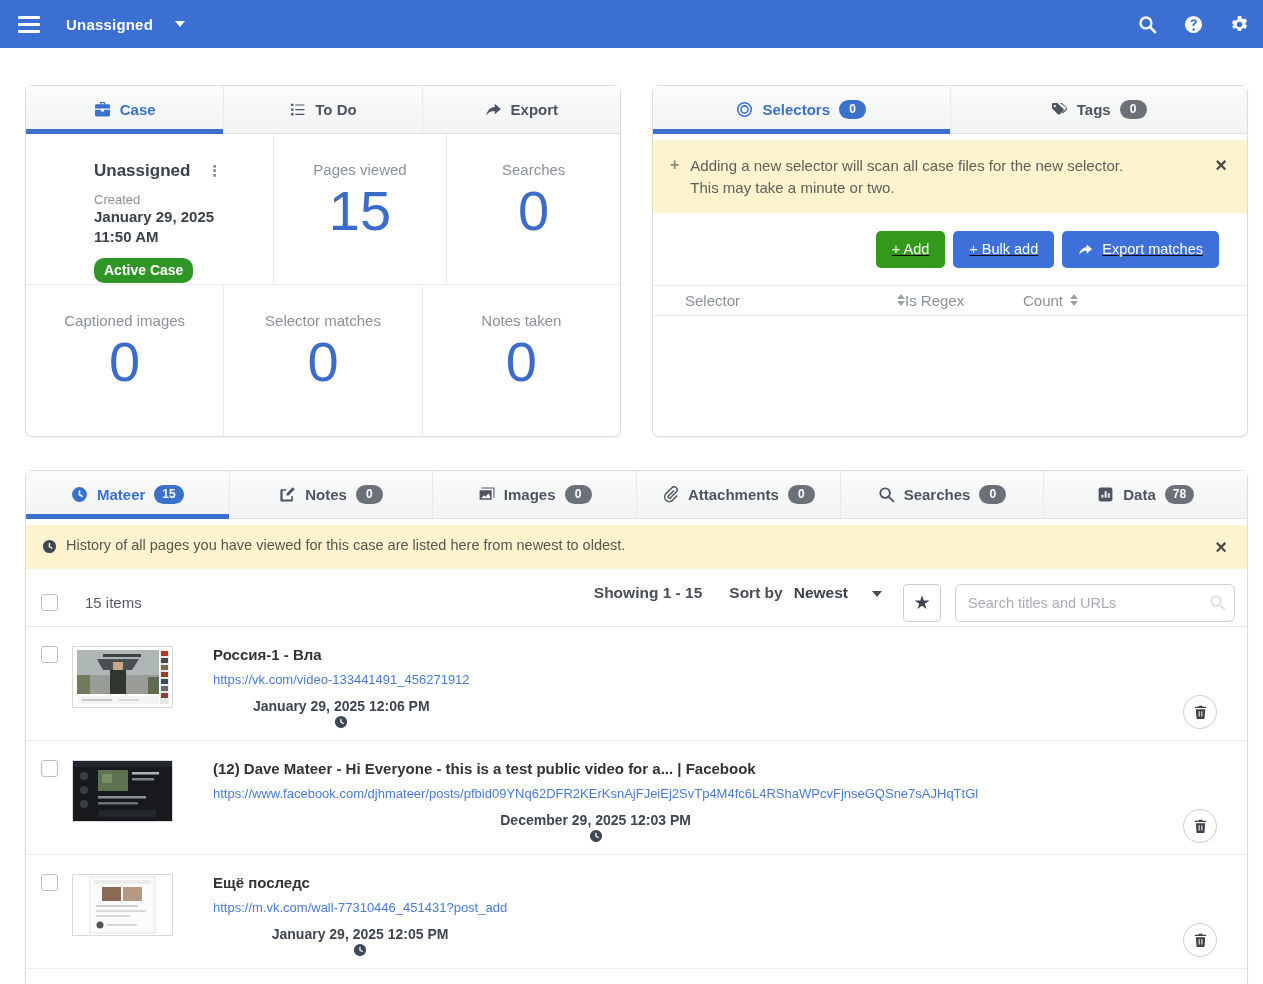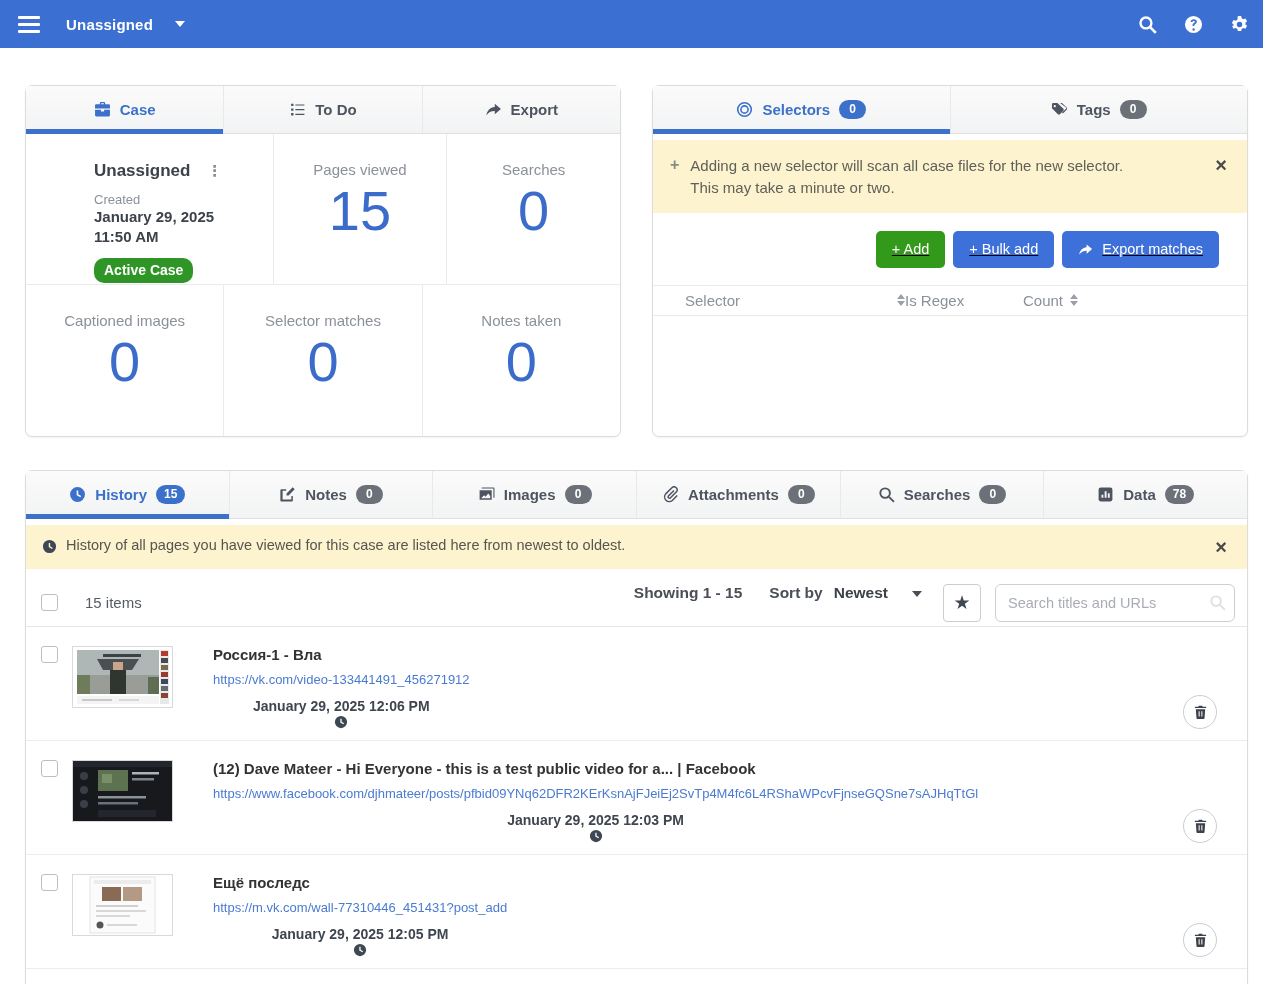--- a/index.html
+++ b/index.html
@@ -100,21 +100,21 @@
   .showing { font-weight:bold; color:#4a4f57; font-size:15.5px; }
   .sortby-label { font-weight:bold; color:#4a4f57; font-size:15.5px; margin-left:27px; }
   .sort-dd { display:flex; align-items:center; gap:24px; margin-left:11px; cursor:pointer;
     font-weight:bold; color:#3c424a; font-size:15.5px; }
   .dd-caret { width:0; height:0; border-left:5px solid transparent; border-right:5px solid transparent;
     border-top:6px solid #4a4f57; margin-top:2px; }
   .star-btn { margin-left:21px; width:38px; height:38px; border:1px solid #c9ced4; border-radius:4px;
     background:#fff; display:flex; align-items:center; justify-content:center; cursor:pointer; }
   .star-btn .star { color:#3d4852; font-size:19px; line-height:1; }
   .search-wrap { position:relative; margin-left:14px; }
-  .search-input { width:240px; height:38px; border:1px solid #ccd0d5; border-radius:6px;
+  .search-input { width:280px; height:38px; border:1px solid #ccd0d5; border-radius:6px;
     padding:0 32px 0 12px; font-size:14.5px; font-family:inherit; color:#333; outline:none; }
   .search-input::placeholder { color:#a9adb3; }
   .search-mag { position:absolute; right:9px; top:10px; width:17px; height:17px; color:#e0e0e0; }
   .search-mag svg { width:100%; height:100%; }
 
   .hrow { position:relative; display:flex; align-items:flex-start; height:114px;
     border-bottom:1px solid #ececec; padding:19px 20px 0 15px; }
   .hrow .thumb { margin-left:14px; width:101px; height:62px; border:1px solid #d9d9d9;
     background:#fff; padding:0; cursor:pointer; flex:0 0 auto; }
   .thumb svg { display:block; }
@@ -300,21 +300,21 @@
 </div>
 
 <div class="card" id="history-card">
   <div class="tabbar">
     <div class="tab active">
       <span class="ticon">
         <svg viewBox="0 0 16 16">
             <path d="M8 1a7 7 0 110 14A7 7 0 018 1zm.7 3.2H7.2v4.4l3.5 2.1.8-1.2-2.8-1.7V4.2z"></path>
           </svg>
       </span>
-      <span>History</span>
+      <span>Mateer</span>
       <span class="badge blue">15</span>
       <span class="underline"></span>
     </div>
     <div class="tab">
       <span class="ticon">
         <svg viewBox="0 0 16 16">
             <path d="M12.9 1.2l1.9 1.9L9 8.9H7.1V7L12.9 1.2zM2.4 3h4.3v1.4H3.4v8.2h8.2V9.3H13v4.3c0 .6-.5 1.1-1.1 1.1H2.4c-.6 0-1.1-.5-1.1-1.1V4.1c0-.6.5-1.1 1.1-1.1z"></path>
           </svg>
       </span>
       <span>Notes</span>
@@ -456,21 +456,21 @@
         <rect x="59" y="17" width="22" height="2.5" fill="#7d838c"></rect>
         <rect x="25" y="35" width="48" height="2.5" fill="#8b919a"></rect>
         <rect x="25" y="41" width="40" height="2.5" fill="#6b717a"></rect>
         <rect x="25" y="49" width="58" height="7" fill="#23262c"></rect>
       </svg>
     </span>
     <div class="hcontent">
       <div class="htitle">(12) Dave Mateer - Hi Everyone - this is a test public video for a... | Facebook</div>
       <a class="hurl" href="#">https://www.facebook.com/djhmateer/posts/pfbid09YNq62DFR2KErKsnAjFJeiEj2SvTp4M4fc6L4RShaWPcvFjnseGQSne7sAJHqTtGl</a>
       <div class="hdate">
-        <span>January 29, 2025 12:03 PM</span>
+        <span>December 29, 2025 12:03 PM</span>
         <span class="clk">
           <svg viewBox="0 0 16 16">
               <path d="M8 1a7 7 0 110 14A7 7 0 018 1zm.7 3.2H7.2v4.4l3.5 2.1.8-1.2-2.8-1.7V4.2z"></path>
             </svg>
         </span>
       </div>
     </div>
     <button class="trash-btn">
       <svg viewBox="0 0 16 16">
           <path d="M5.7 1.8l.5-.9h3.6l.5.9H14v1.4H2V1.8h3.7zM3 4.6h10l-.7 9.2c-.1.7-.6 1.2-1.3 1.2H5c-.7 0-1.2-.5-1.3-1.2L3 4.6zm3 2v5.6h1.1V6.6H6zm2.9 0v5.6H10V6.6H8.9z"></path>

